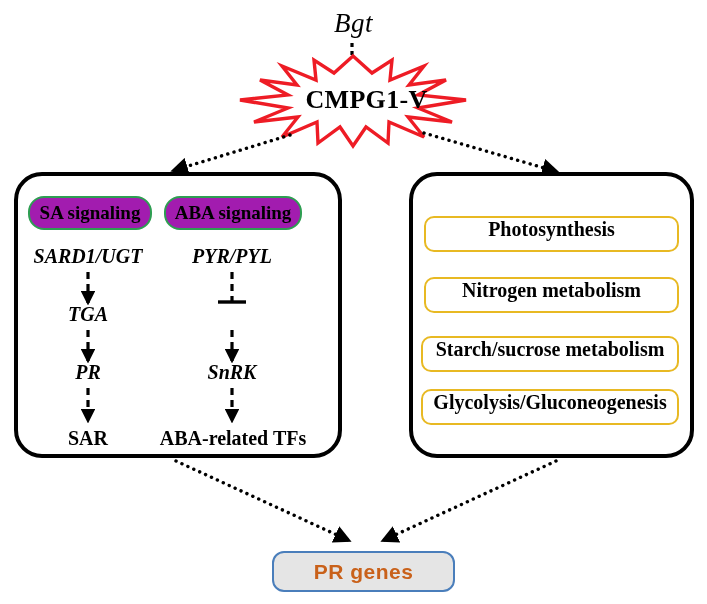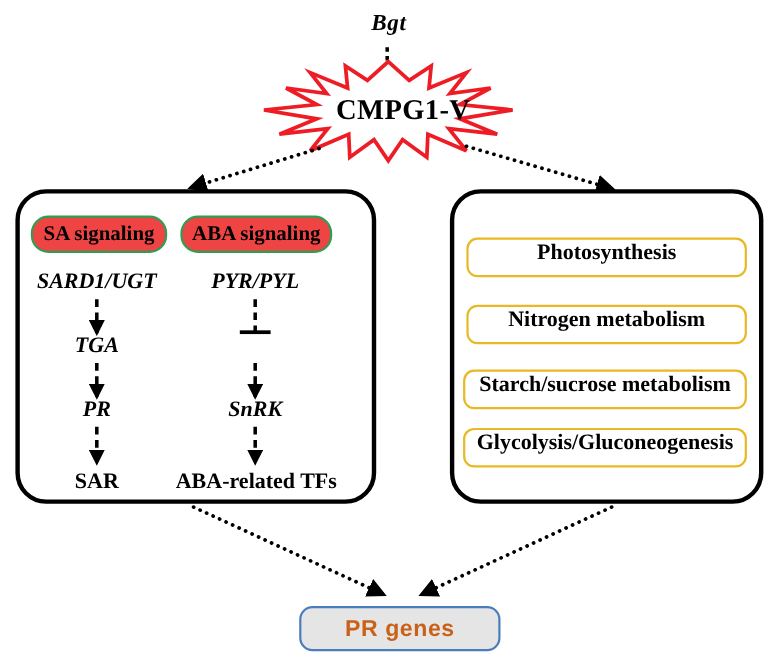--- a/index.html
+++ b/index.html
@@ -28,39 +28,39 @@
 
   
   .lbl {
     position: absolute;
     text-align: center;
     white-space: nowrap;
     color: #000000;
     line-height: 1;
   }
   .pathogen-label {
-    font-size: 21px;
-    font-weight: bold;
+    font-size: 27px;
+    font-weight: normal;
     font-style: italic;
     letter-spacing: .5px;
   }
   .burst-label {
     font-size: 26px;
     font-weight: bold;
     letter-spacing: .3px;
   }
   .head-box {
     position: absolute;
     box-sizing: border-box;
     display: flex;
     align-items: center;
     justify-content: center;
     border: 2px solid #2e9e52;
     border-radius: 16px;
-    background: #ef4444;
+    background: #a21caf;
     font-size: 19px;
     font-weight: bold;
     color: #000000;
     white-space: nowrap;
   }
   .gene {
     font-size: 20px;
     font-weight: bold;
     font-style: italic;
   }

